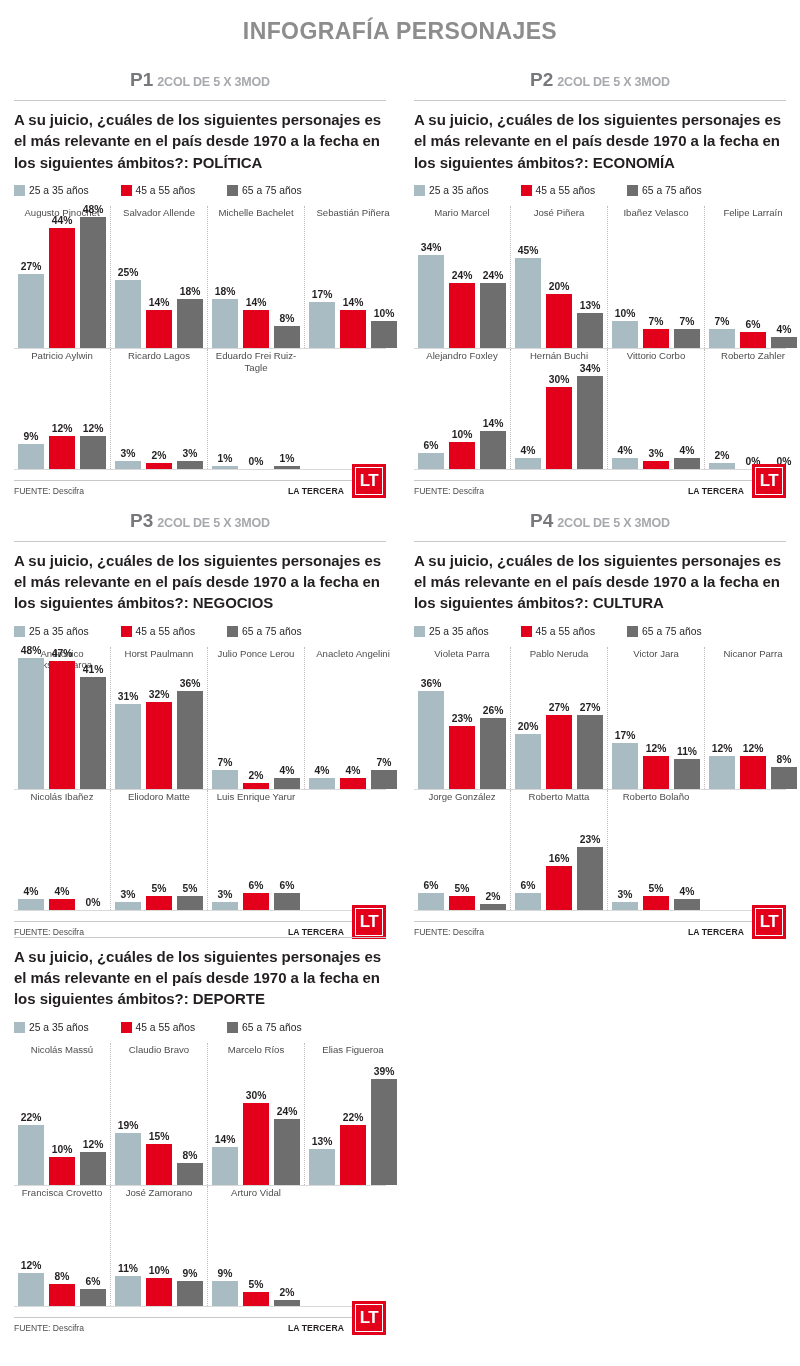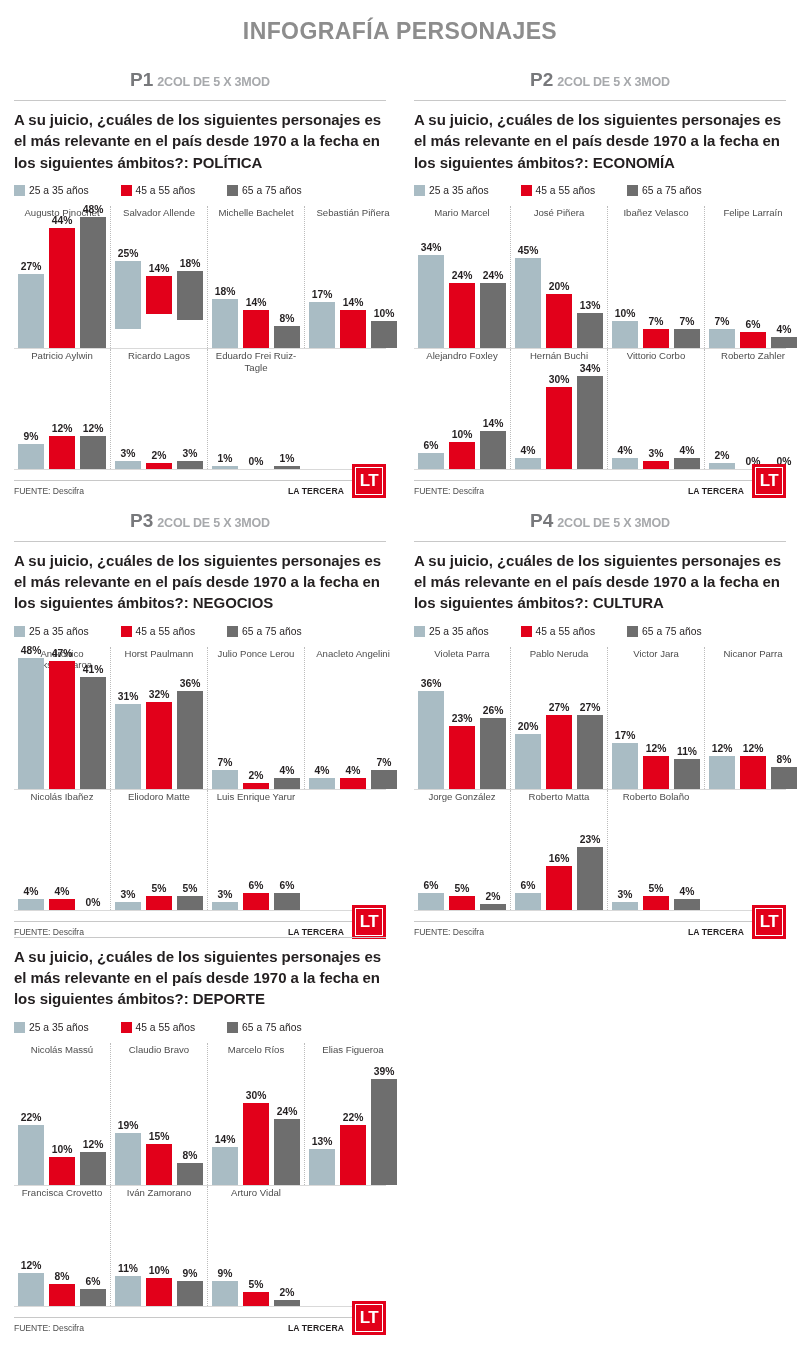--- a/index.html
+++ b/index.html
@@ -225,21 +225,21 @@
                 <div class="bar" style="height: 119.68px; background: rgb(226, 0, 26);"></div>
               </div>
               <div class="bar-wrap">
                 <div class="bar-value">48%</div>
                 <div class="bar" style="height: 130.56px; background: rgb(110, 110, 110);"></div>
               </div>
             </div>
           </div>
           <div class="group">
             <div class="group-name">Salvador Allende</div>
-            <div class="bars" style="height: 118px; align-items: center;">
+            <div class="bars" style="height: 118px;">
               <div class="bar-wrap">
                 <div class="bar-value">25%</div>
                 <div class="bar" style="height: 68px; background: rgb(169, 188, 196);"></div>
               </div>
               <div class="bar-wrap">
                 <div class="bar-value">14%</div>
                 <div class="bar" style="height: 38.08px; background: rgb(226, 0, 26);"></div>
               </div>
               <div class="bar-wrap">
                 <div class="bar-value">18%</div>
@@ -930,21 +930,21 @@
                 <div class="bar-value">8%</div>
                 <div class="bar" style="height: 21.76px; background: rgb(226, 0, 26);"></div>
               </div>
               <div class="bar-wrap">
                 <div class="bar-value">6%</div>
                 <div class="bar" style="height: 16.32px; background: rgb(110, 110, 110);"></div>
               </div>
             </div>
           </div>
           <div class="group">
-            <div class="group-name">Iván Zamorano</div>
+            <div class="group-name">José Zamorano</div>
             <div class="bars" style="height: 96px;">
               <div class="bar-wrap">
                 <div class="bar-value">11%</div>
                 <div class="bar" style="height: 29.92px; background: rgb(169, 188, 196);"></div>
               </div>
               <div class="bar-wrap">
                 <div class="bar-value">10%</div>
                 <div class="bar" style="height: 27.2px; background: rgb(226, 0, 26);"></div>
               </div>
               <div class="bar-wrap">

